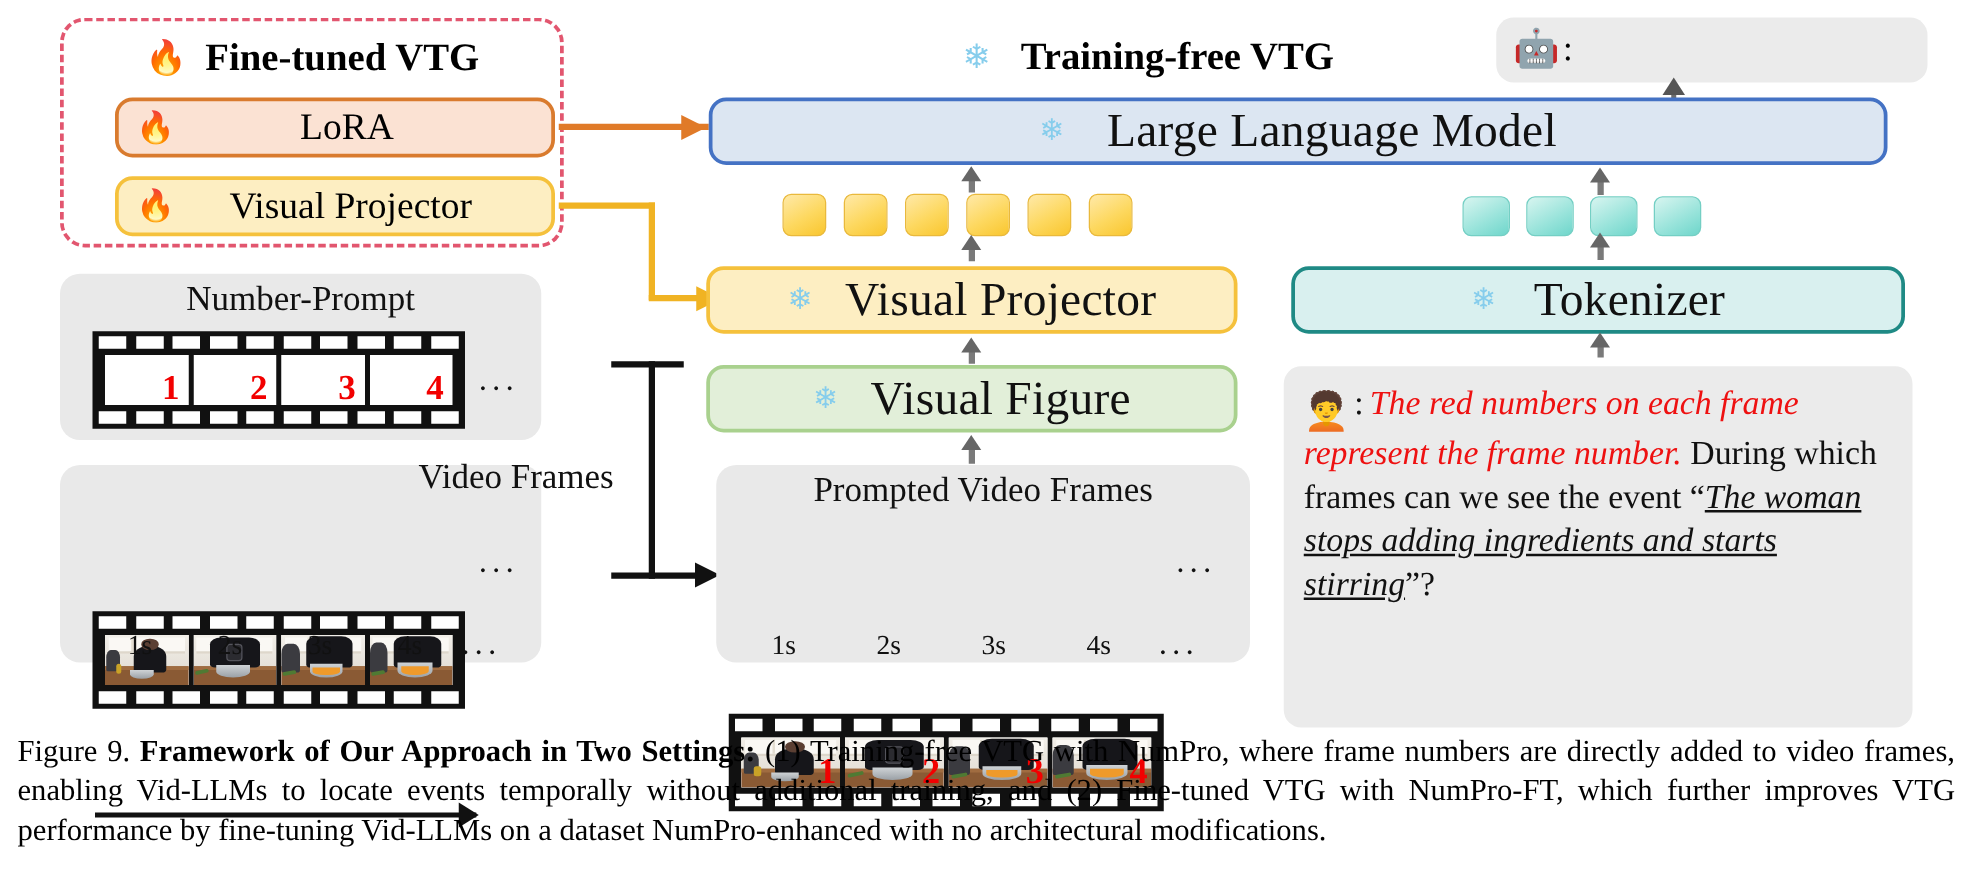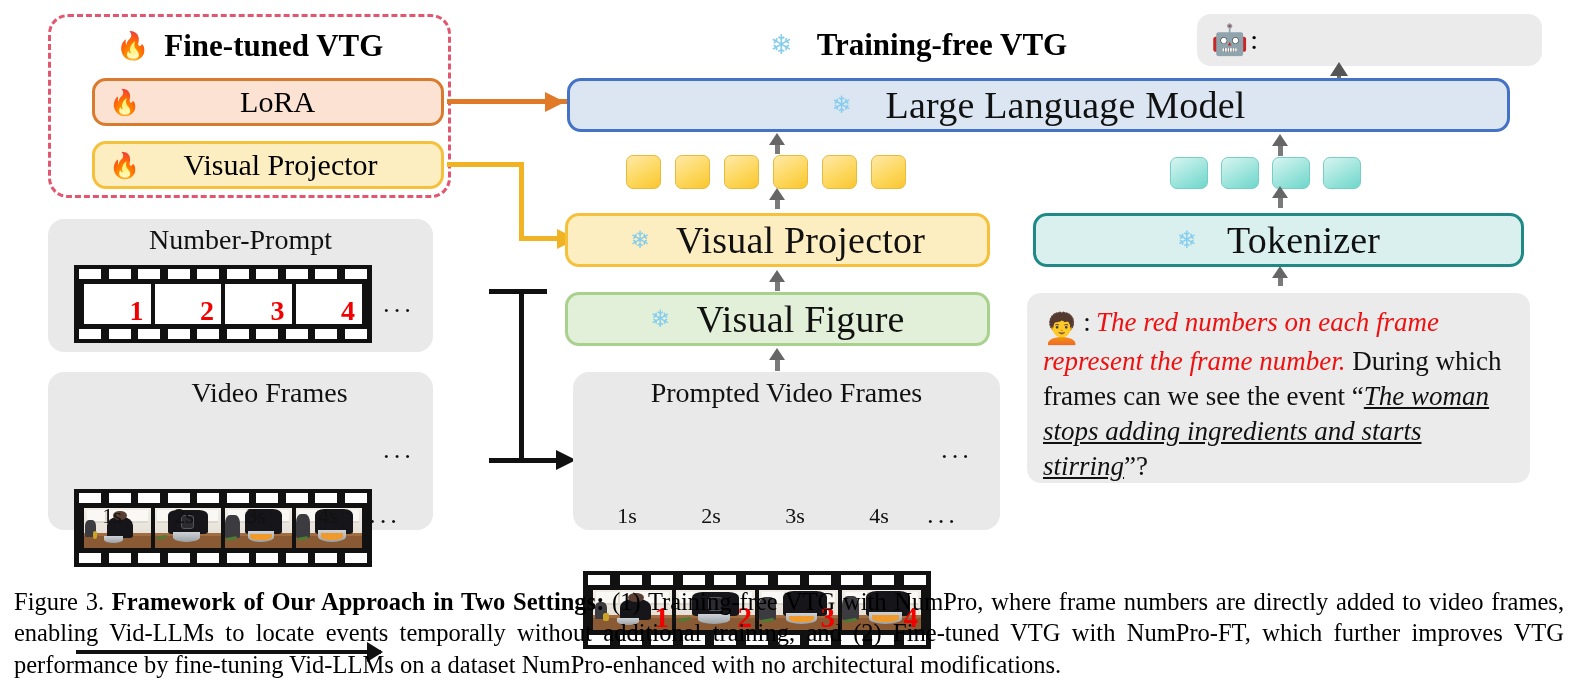--- a/index.html
+++ b/index.html
@@ -227,21 +227,21 @@
         <span class="cellnum" style="font-size:28px;right:7px;bottom:-1px;">3</span>
       </div>
       <div class="cell">
         <span class="cellnum" style="font-size:28px;right:7px;bottom:-1px;">4</span>
       </div>
     </div>
   </div>
   <div class="abs dots" style="left:382px;top:298px;">···</div>
 
   <div class="abs panel" style="left:48px;top:372px;width:385px;height:158px;"></div>
-  <div class="abs panel-title" style="left:48px;top:377px;width:443px;text-align:center;">Video Frames</div>
+  <div class="abs panel-title" style="left:48px;top:366px;width:443px;text-align:right;">Video Frames</div>
 
   <div class="abs film" style="left:74px;top:411px;width:298px;height:78px;">
     <div class="perf" style="top:4px;">
       <i></i>
         <i></i>
         <i></i>
         <i></i>
         <i></i>
         <i></i>
         <i></i>
@@ -422,25 +422,25 @@
   <div class="abs dots" style="left:940px;top:444px;">···</div>
 
   <div class="abs" style="left:585px;top:503px;width:390px;display:flex;">
     <span class="sec-label" style="width:84px;text-align:center;">1s</span>
     <span class="sec-label" style="width:84px;text-align:center;">2s</span>
     <span class="sec-label" style="width:84px;text-align:center;">3s</span>
     <span class="sec-label" style="width:84px;text-align:center;">4s</span>
     <span class="dots" style="width:42px;text-align:center;padding-top:6px;">···</span>
   </div>
 
-  <div class="abs bubble" style="left:1027px;top:293px;width:503px;height:190px;padding:12px 16px 10px 16px;">
+  <div class="abs bubble" style="left:1027px;top:293px;width:503px;height:289px;padding:12px 16px 10px 16px;">
     <div class="qbox-txt">
       <span style="display:inline-block;vertical-align:-8px;font-size:30px;line-height:1;">🧑‍🦱</span><span style="margin:0 5px 0 3px;">:</span><span class="q-red">The red numbers on each frame represent the frame number.</span>
       <span class="q-blk">During which frames can we see the event “</span><span class="q-ul">The woman stops adding ingredients and starts stirring</span><span class="q-blk">”?</span>
     </div>
   </div>
 
   <div class="abs caption" style="left:14px;top:586px;width:1550px;">
-    <span>Figure 3.</span>
+    <span>Figure 9.</span>
     <b>Framework of Our Approach in Two Settings:</b><span> (1) Training-free VTG with NumPro, where frame numbers are directly added to video frames, enabling Vid-LLMs to locate events temporally without additional training, and (2) Fine-tuned VTG with NumPro-FT, which further improves VTG performance by fine-tuning Vid-LLMs on a dataset NumPro-enhanced with no architectural modifications.</span>
   </div>
 
 </div>
 
 </body></html>

